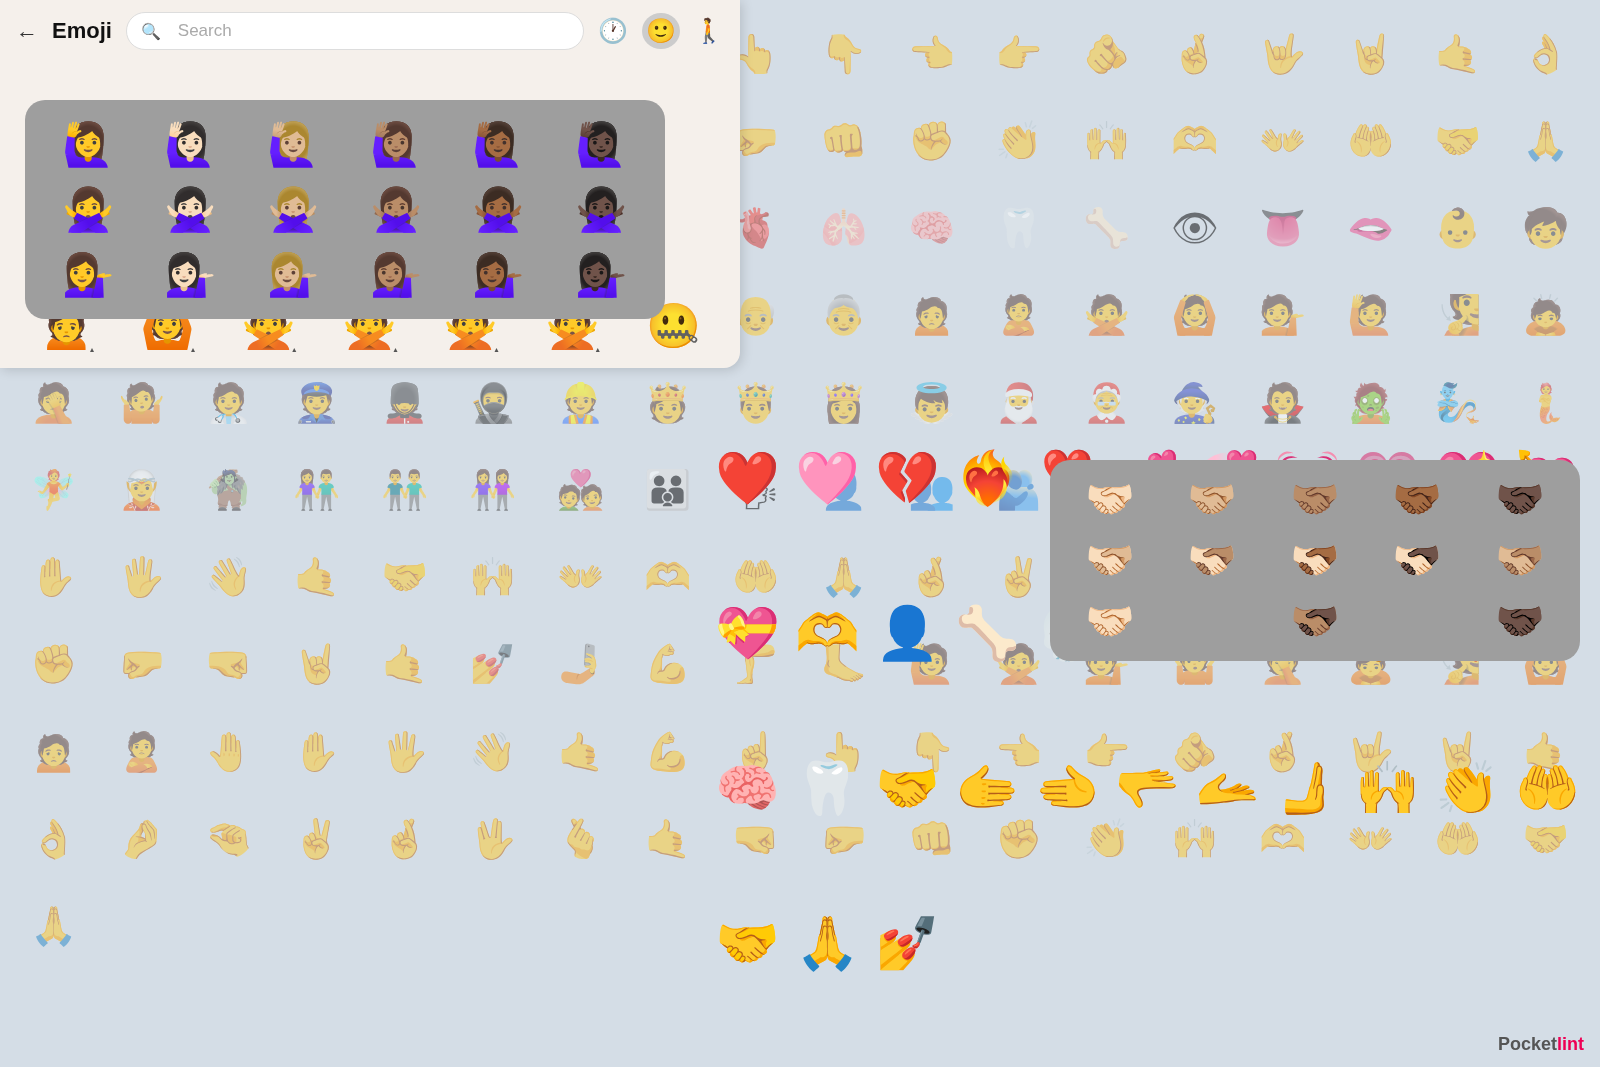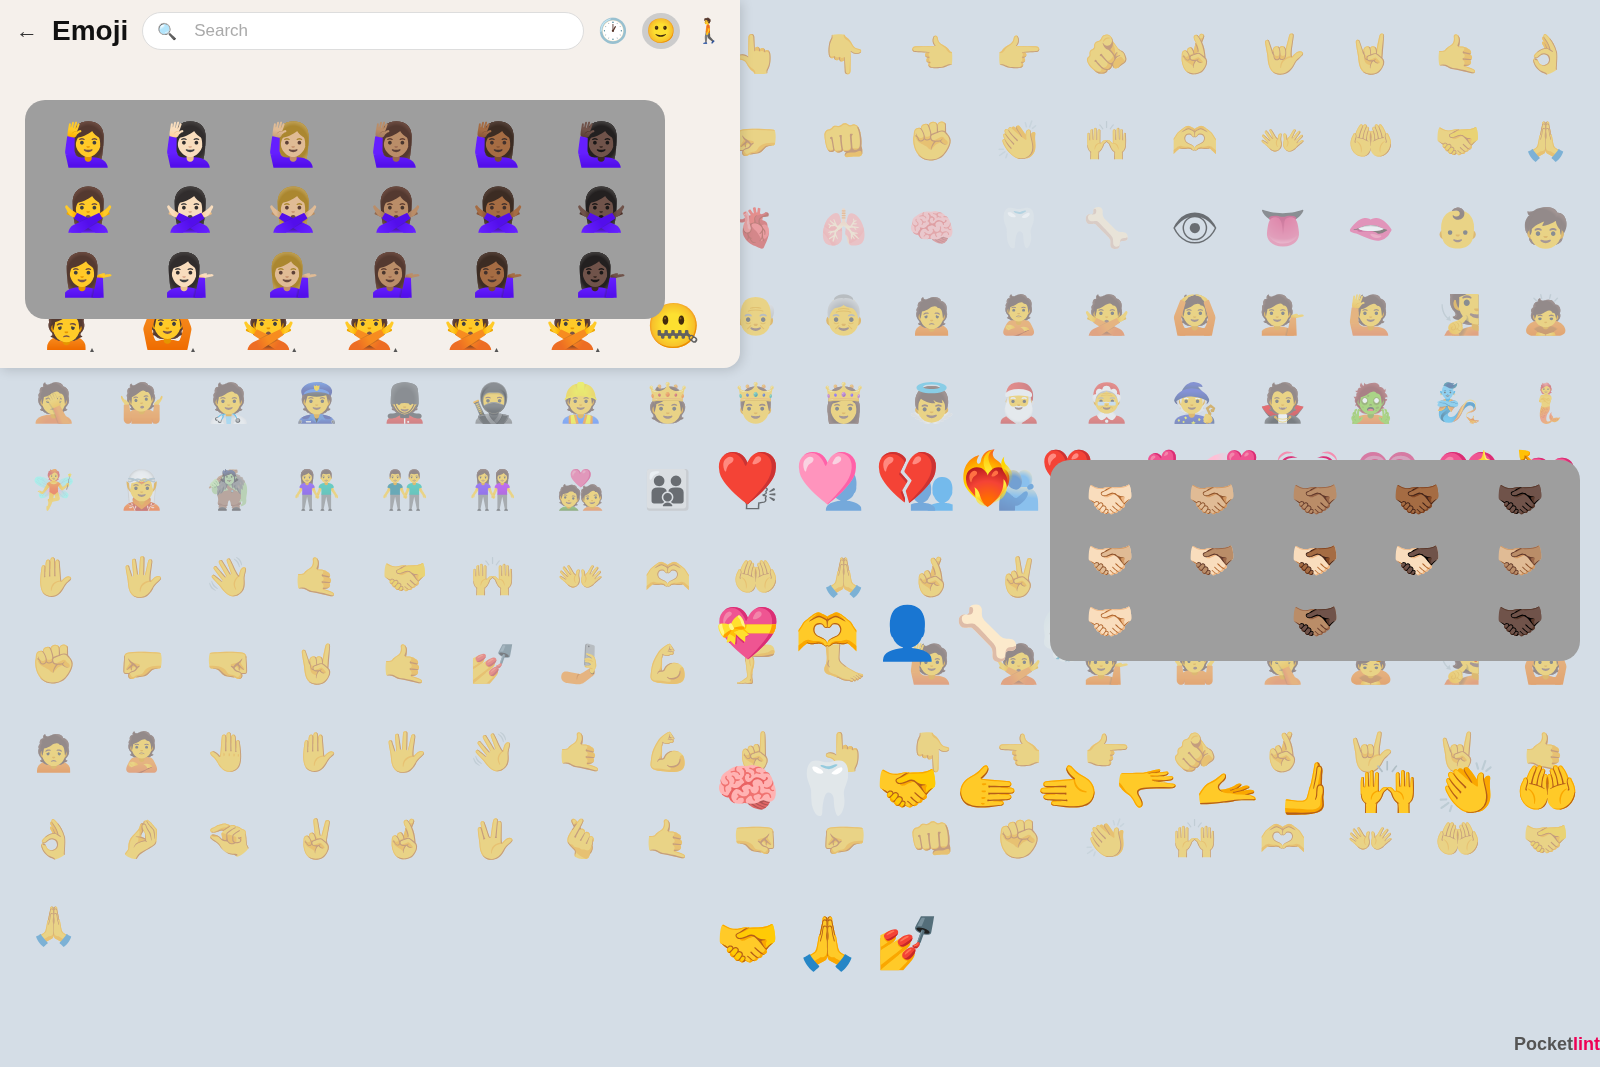--- a/index.html
+++ b/index.html
@@ -57,21 +57,21 @@
     }
 
     .back-btn {
       font-size: 22px;
       cursor: pointer;
       color: #333;
       font-weight: bold;
     }
 
     .emoji-title {
-      font-size: 28px;
+      font-size: 22px;
       font-weight: 600;
       color: #111;
       flex: 0 0 auto;
     }
 
     .search-bar {
       flex: 1;
       background: white;
       border-radius: 25px;
       display: flex;
@@ -206,21 +206,21 @@
       padding: 4px;
       display: flex;
       align-items: center;
       justify-content: center;
     }
 
     
     .watermark {
       position: absolute;
       bottom: 12px;
-      right: 0;
+      right: 16px;
       font-size: 18px;
       font-weight: bold;
       color: #666;
       z-index: 100;
     }
 
     .watermark span.pocket {
       color: #555;
     }
 

